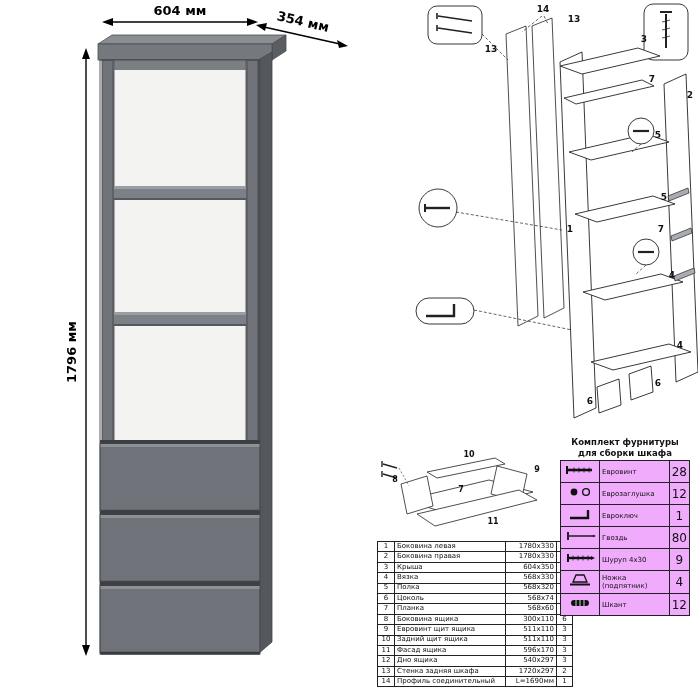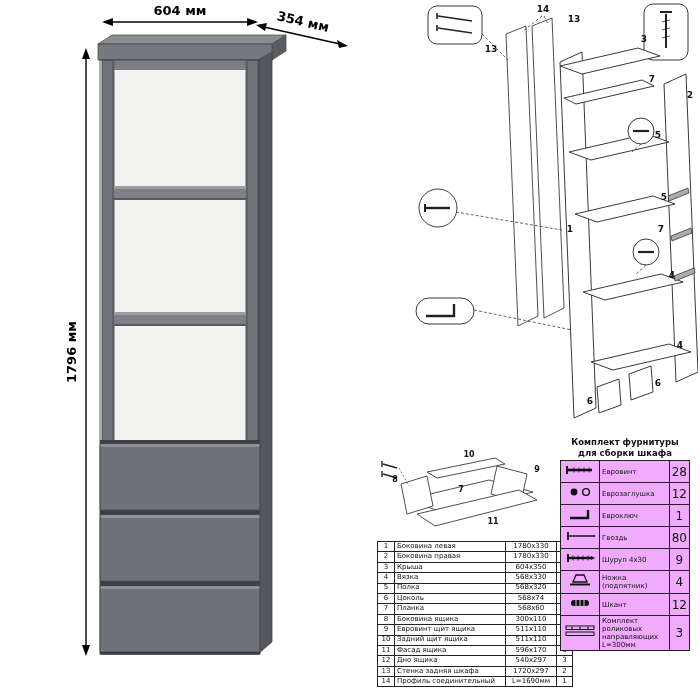--- a/index.html
+++ b/index.html
@@ -9,21 +9,21 @@
   .dim{font-size:13px;font-weight:700;fill:#000;}
   .lbl{font-size:9px;font-weight:600;fill:#111;}
   .lbl-s{font-size:8px;font-weight:600;fill:#111;}
 
   
   .parts-table{position:absolute;left:377px;top:541px;border-collapse:collapse;background:#fff;}
   .parts-table td{border:1px solid #222;font-size:7px;line-height:1.1;height:9.4px;
                   padding:0 2px;white-space:nowrap;color:#111;}
   .c-num{width:12px;text-align:center;}
   .c-name{width:106px;margin-top:12px;}
-  .c-size{width:46px;text-align:center;margin-top:16px;}
+  .c-size{width:46px;text-align:right;margin-top:16px;}
   .c-qty{width:11px;text-align:center;}
 
   
   .hw{position:absolute;left:560px;top:437px;width:130px;}
   .hw-title{font-size:8.5px;font-weight:700;text-align:center;line-height:1.25;color:#111;}
   .hw-table{border-collapse:collapse;width:100%;margin-top:2px;background:#f0abfc;}
   .hw-table td{border:1px solid #222;padding:1px 2px;vertical-align:middle;color:#111;}
   .hw-icon-cell{width:34px;text-align:center;height:18px;}
   .hw-name{font-size:7px;line-height:1.15;}
   .hw-qty{width:15px;text-align:center;font-size:12px;}
@@ -385,30 +385,17 @@
             <svg width="32" height="14" viewBox="0 0 32 14">
               <rect x="7" y="4" width="18" height="6" rx="3" fill="#111"></rect>
               <line x1="12" y1="4" x2="12" y2="10" stroke="#fff" stroke-width="0.8"></line>
               <line x1="16" y1="4" x2="16" y2="10" stroke="#fff" stroke-width="0.8"></line>
               <line x1="20" y1="4" x2="20" y2="10" stroke="#fff" stroke-width="0.8"></line>
             </svg>
           </td>
           <td class="hw-name">Шкант</td>
           <td class="hw-qty">12</td>
         </tr>
-        <tr>
-          <td class="hw-icon-cell">
-            <svg width="32" height="18" viewBox="0 0 32 18">
-              <rect x="2" y="4" width="28" height="3.5" fill="none" stroke="#111" stroke-width="1"></rect>
-              <rect x="2" y="10" width="28" height="3.5" fill="none" stroke="#111" stroke-width="1"></rect>
-              <circle cx="8" cy="5.8" r="0.9" fill="#111"></circle>
-              <circle cx="16" cy="5.8" r="0.9" fill="#111"></circle>
-              <circle cx="24" cy="5.8" r="0.9" fill="#111"></circle>
-            </svg>
-          </td>
-          <td class="hw-name">Комплект роликовых направляющих L=300мм</td>
-          <td class="hw-qty">3</td>
-        </tr>
       </tbody>
     </table>
   </div>
 
 </div>
 
 </body></html>

